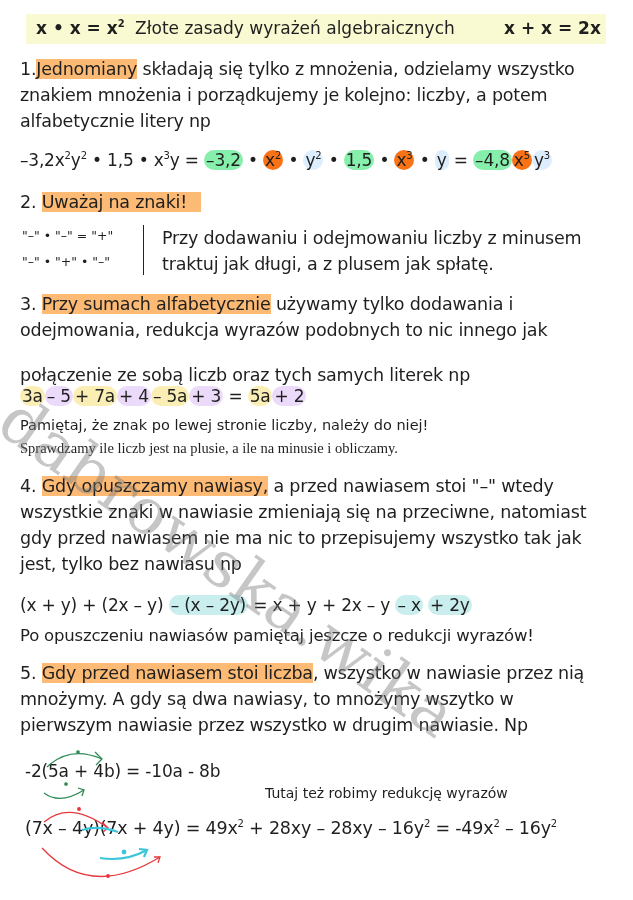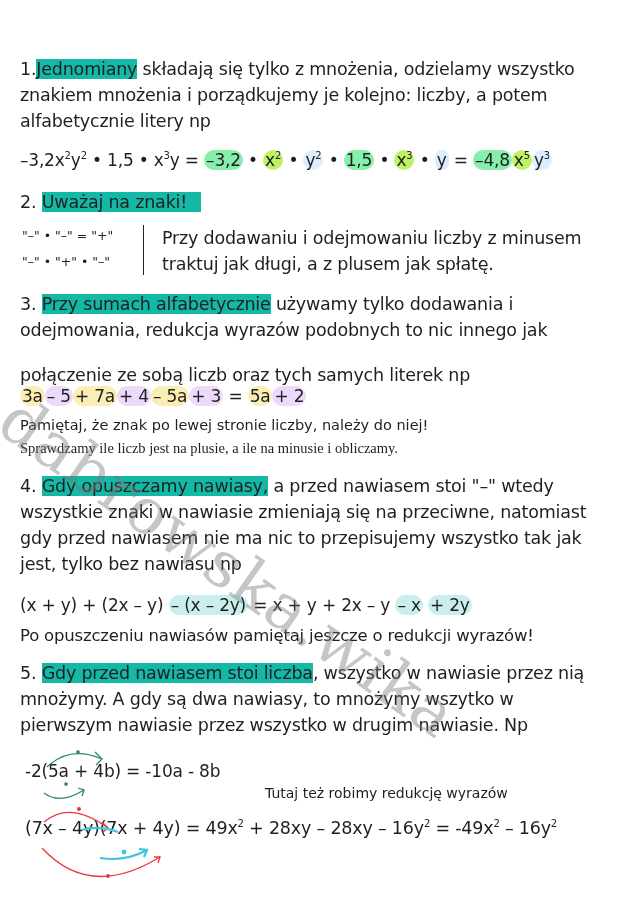--- a/index.html
+++ b/index.html
@@ -5,39 +5,44 @@
   * { margin:0; padding:0; box-sizing:border-box; }
   html, body { width:633px; height:900px; background:#ffffff; overflow:hidden; }
   body { position:relative; font-family:"DejaVu Sans", sans-serif; color:#1f1f1f; }
   .page { position:absolute; left:0; top:0; width:633px; height:900px; }
   .abs { position:absolute; white-space:nowrap; }
   .title-bar { position:absolute; left:26px; top:14px; width:580px; height:30px; background:#fafad2; }
   .title-left { position:absolute; left:10px; top:4px; font-weight:bold; font-size:17px; }
   .title-text { position:absolute; left:109px; top:4px; font-size:17px; }
   .title-right { position:absolute; left:478px; top:4px; font-weight:bold; font-size:17px; }
   .p { font-size:17.5px; line-height:26px; letter-spacing:-0.2px; }
-  .hl-blue { background:#14b8a6; }
+  .hl-blue { background:#fdba74; }
   .small { font-size:14.5px; line-height:24px; }
   .chip { border-radius:10px; padding:0 2px; }
   .g { background:#86efac; }
-  .o { background:#bef264; }
+  .o { background:#f97316; }
   .b { background:#dceefd; }
   .y { background:#fbeeb4; }
   .v { background:#ecdafb; }
   .c { background:#c9eeed; }
   sup { font-size:10px; vertical-align:7px; line-height:0; }
   .divider { position:absolute; left:143px; top:225px; width:1px; height:50px; background:#222; }
   .watermark { position:absolute; left:28px; top:382px; font-family:"DejaVu Serif", serif; font-size:64px; color:rgba(120,120,120,0.42); transform:rotate(35deg); transform-origin:0 0; letter-spacing:1px; white-space:nowrap; pointer-events:none; }
   svg.arrows { position:absolute; left:0; top:0; pointer-events:none; }
 </style>
 </head>
 <body>
 
 <div class="page">
 
+  <div class="title-bar">
+    <span class="title-left">x • x = x<sup>2</sup></span>
+    <span class="title-text">Złote zasady wyrażeń algebraicznych</span>
+    <span class="title-right">x + x = 2x</span>
+  </div>
 
   <div class="abs p" style="left:20px; top:56px;">
     <span>1.</span><span class="hl-blue">Jednomiany</span><span> składają się tylko z mnożenia, odzielamy wszystko</span>
   </div>
   <div class="abs p" style="left:20px; top:82px;">znakiem mnożenia i porządkujemy je kolejno: liczby, a potem</div>
   <div class="abs p" style="left:20px; top:108px;">alfabetycznie litery np</div>
 
   <div class="abs p" style="left:20px; top:147px; font-size:17px;">
     <span>–3,2x<sup>2</sup>y<sup>2</sup> • 1,5 • x<sup>3</sup>y = </span><span class="chip g">–3,2</span> <span>•</span> <span class="chip o">x<sup>2</sup></span> <span>•</span> <span class="chip b">y<sup>2</sup></span> <span>•</span> <span class="chip g">1,5</span> <span>•</span> <span class="chip o">x<sup>3</sup></span> <span>•</span> <span class="chip b">y</span> <span>=</span> <span class="chip g">–4,8</span><span class="chip o">x<sup>5</sup></span><span class="chip b">y<sup>3</sup></span>
   </div>

